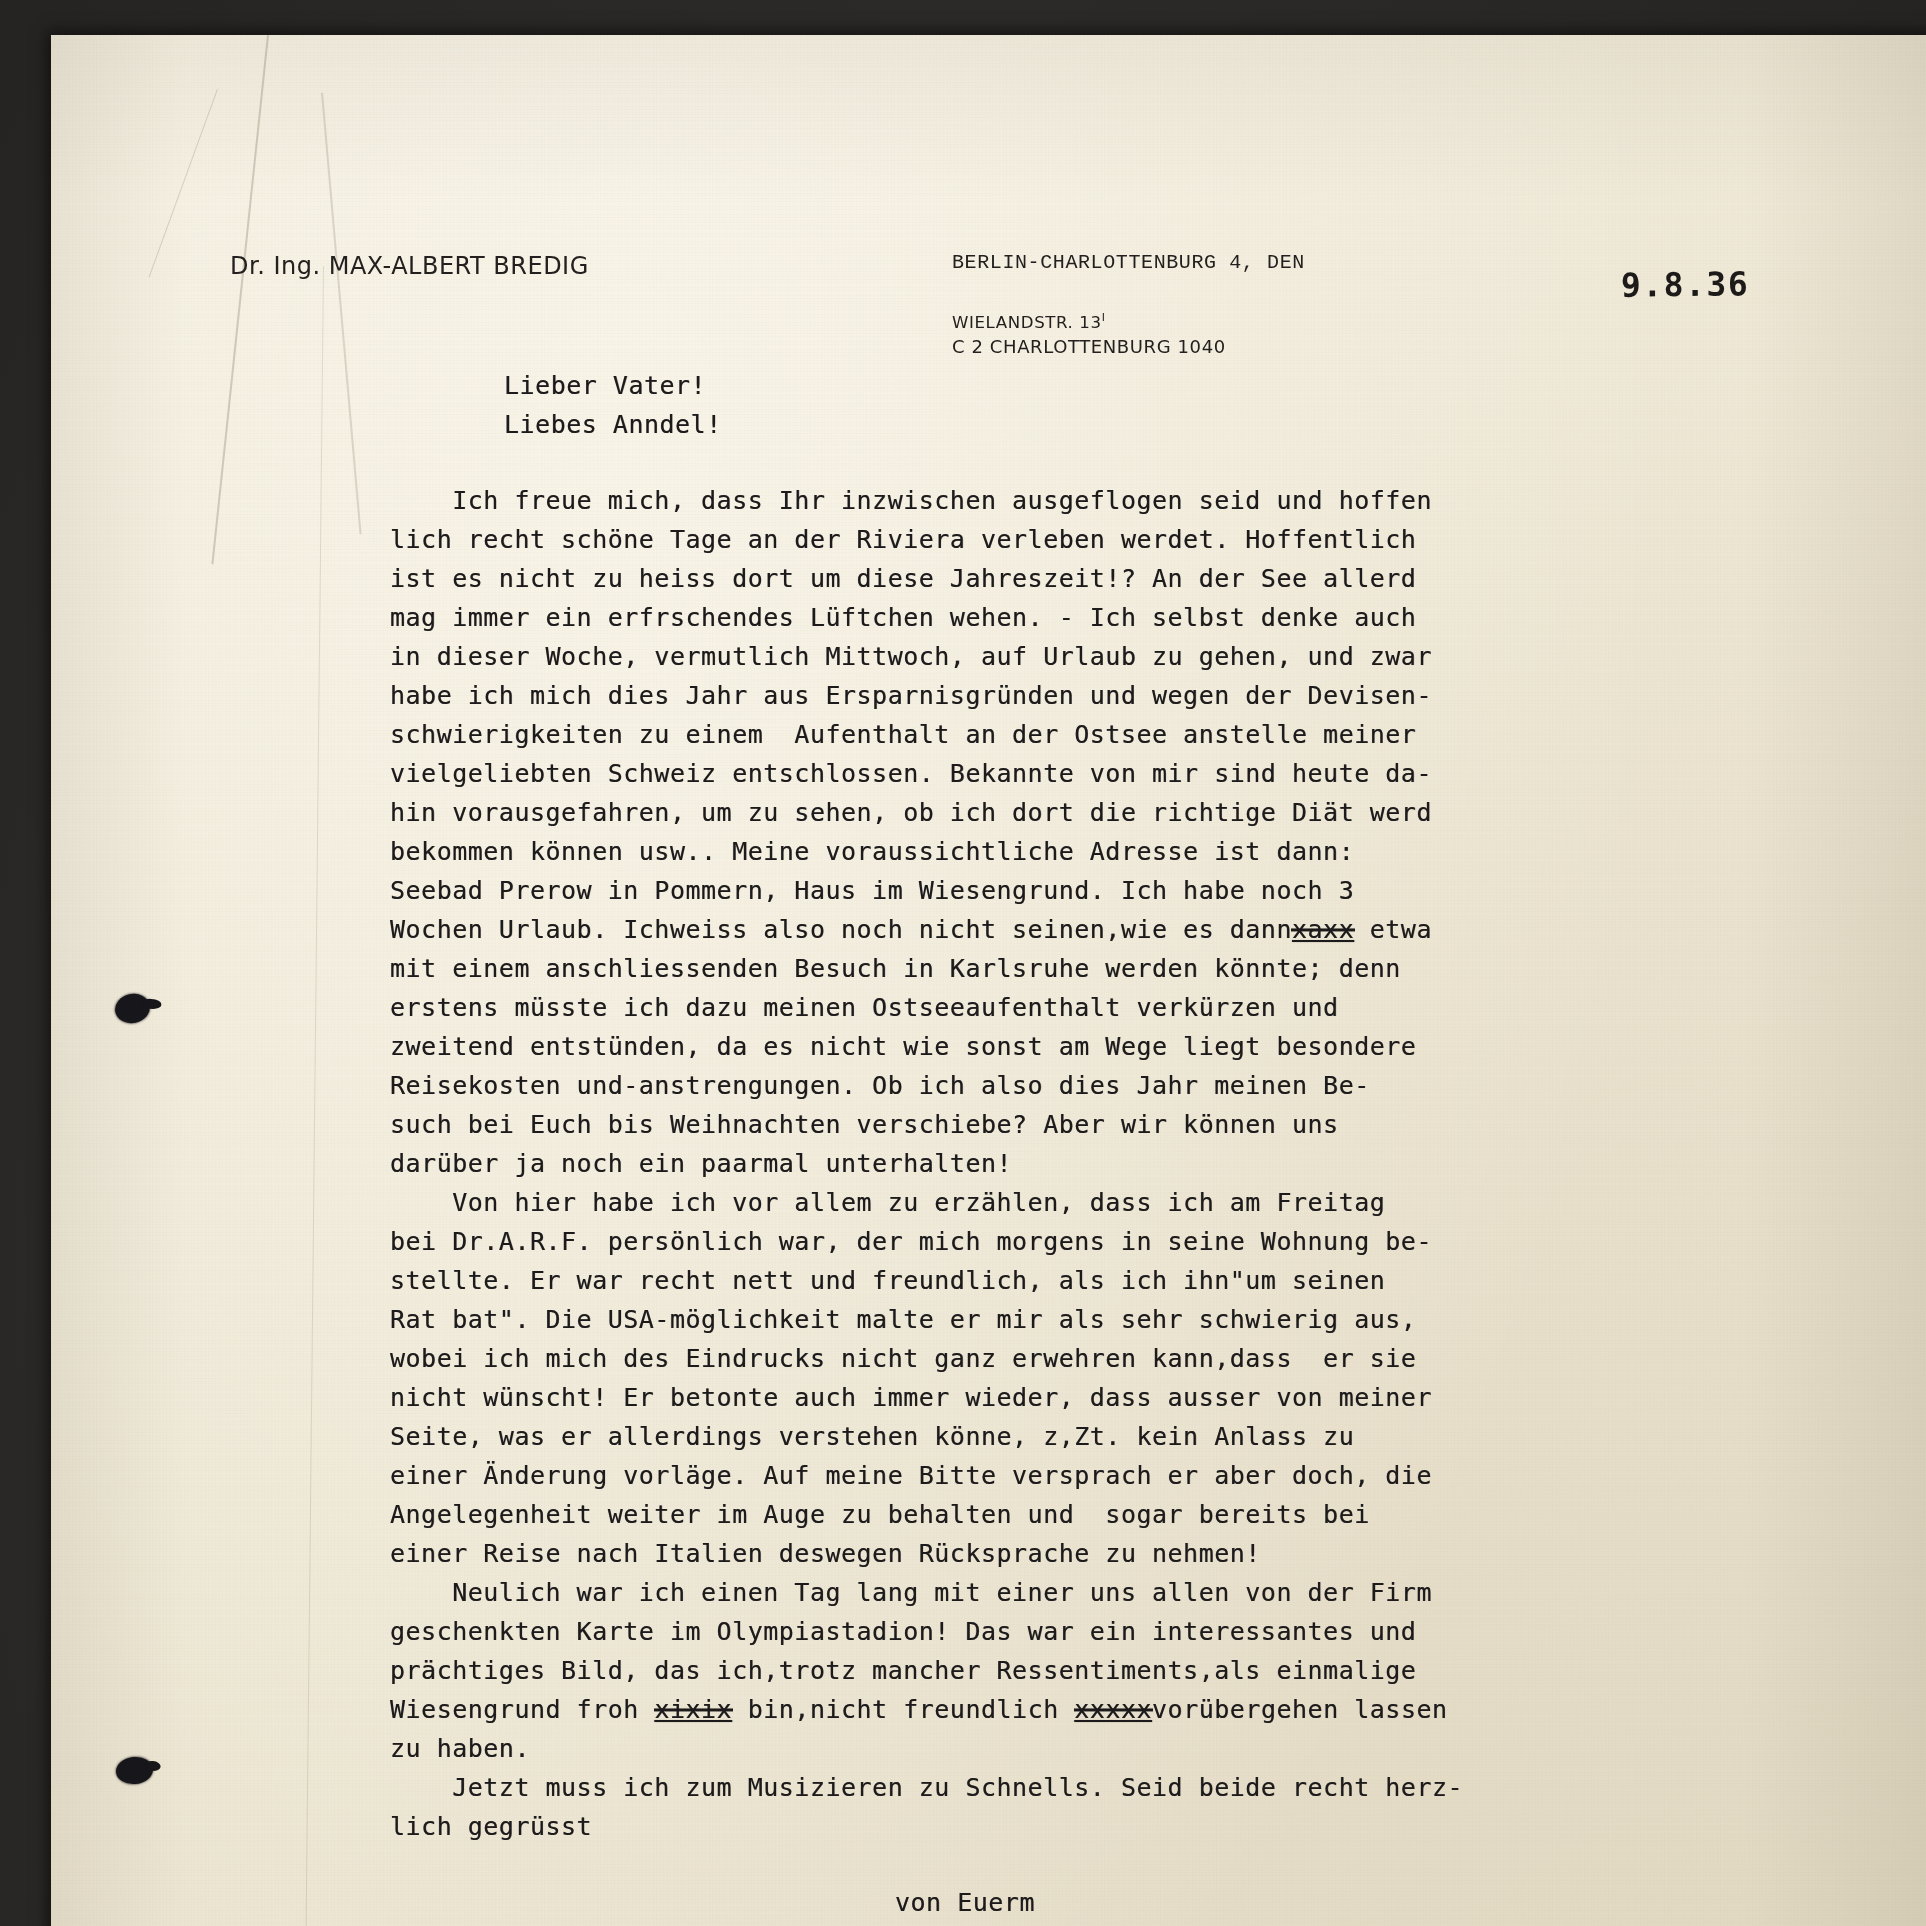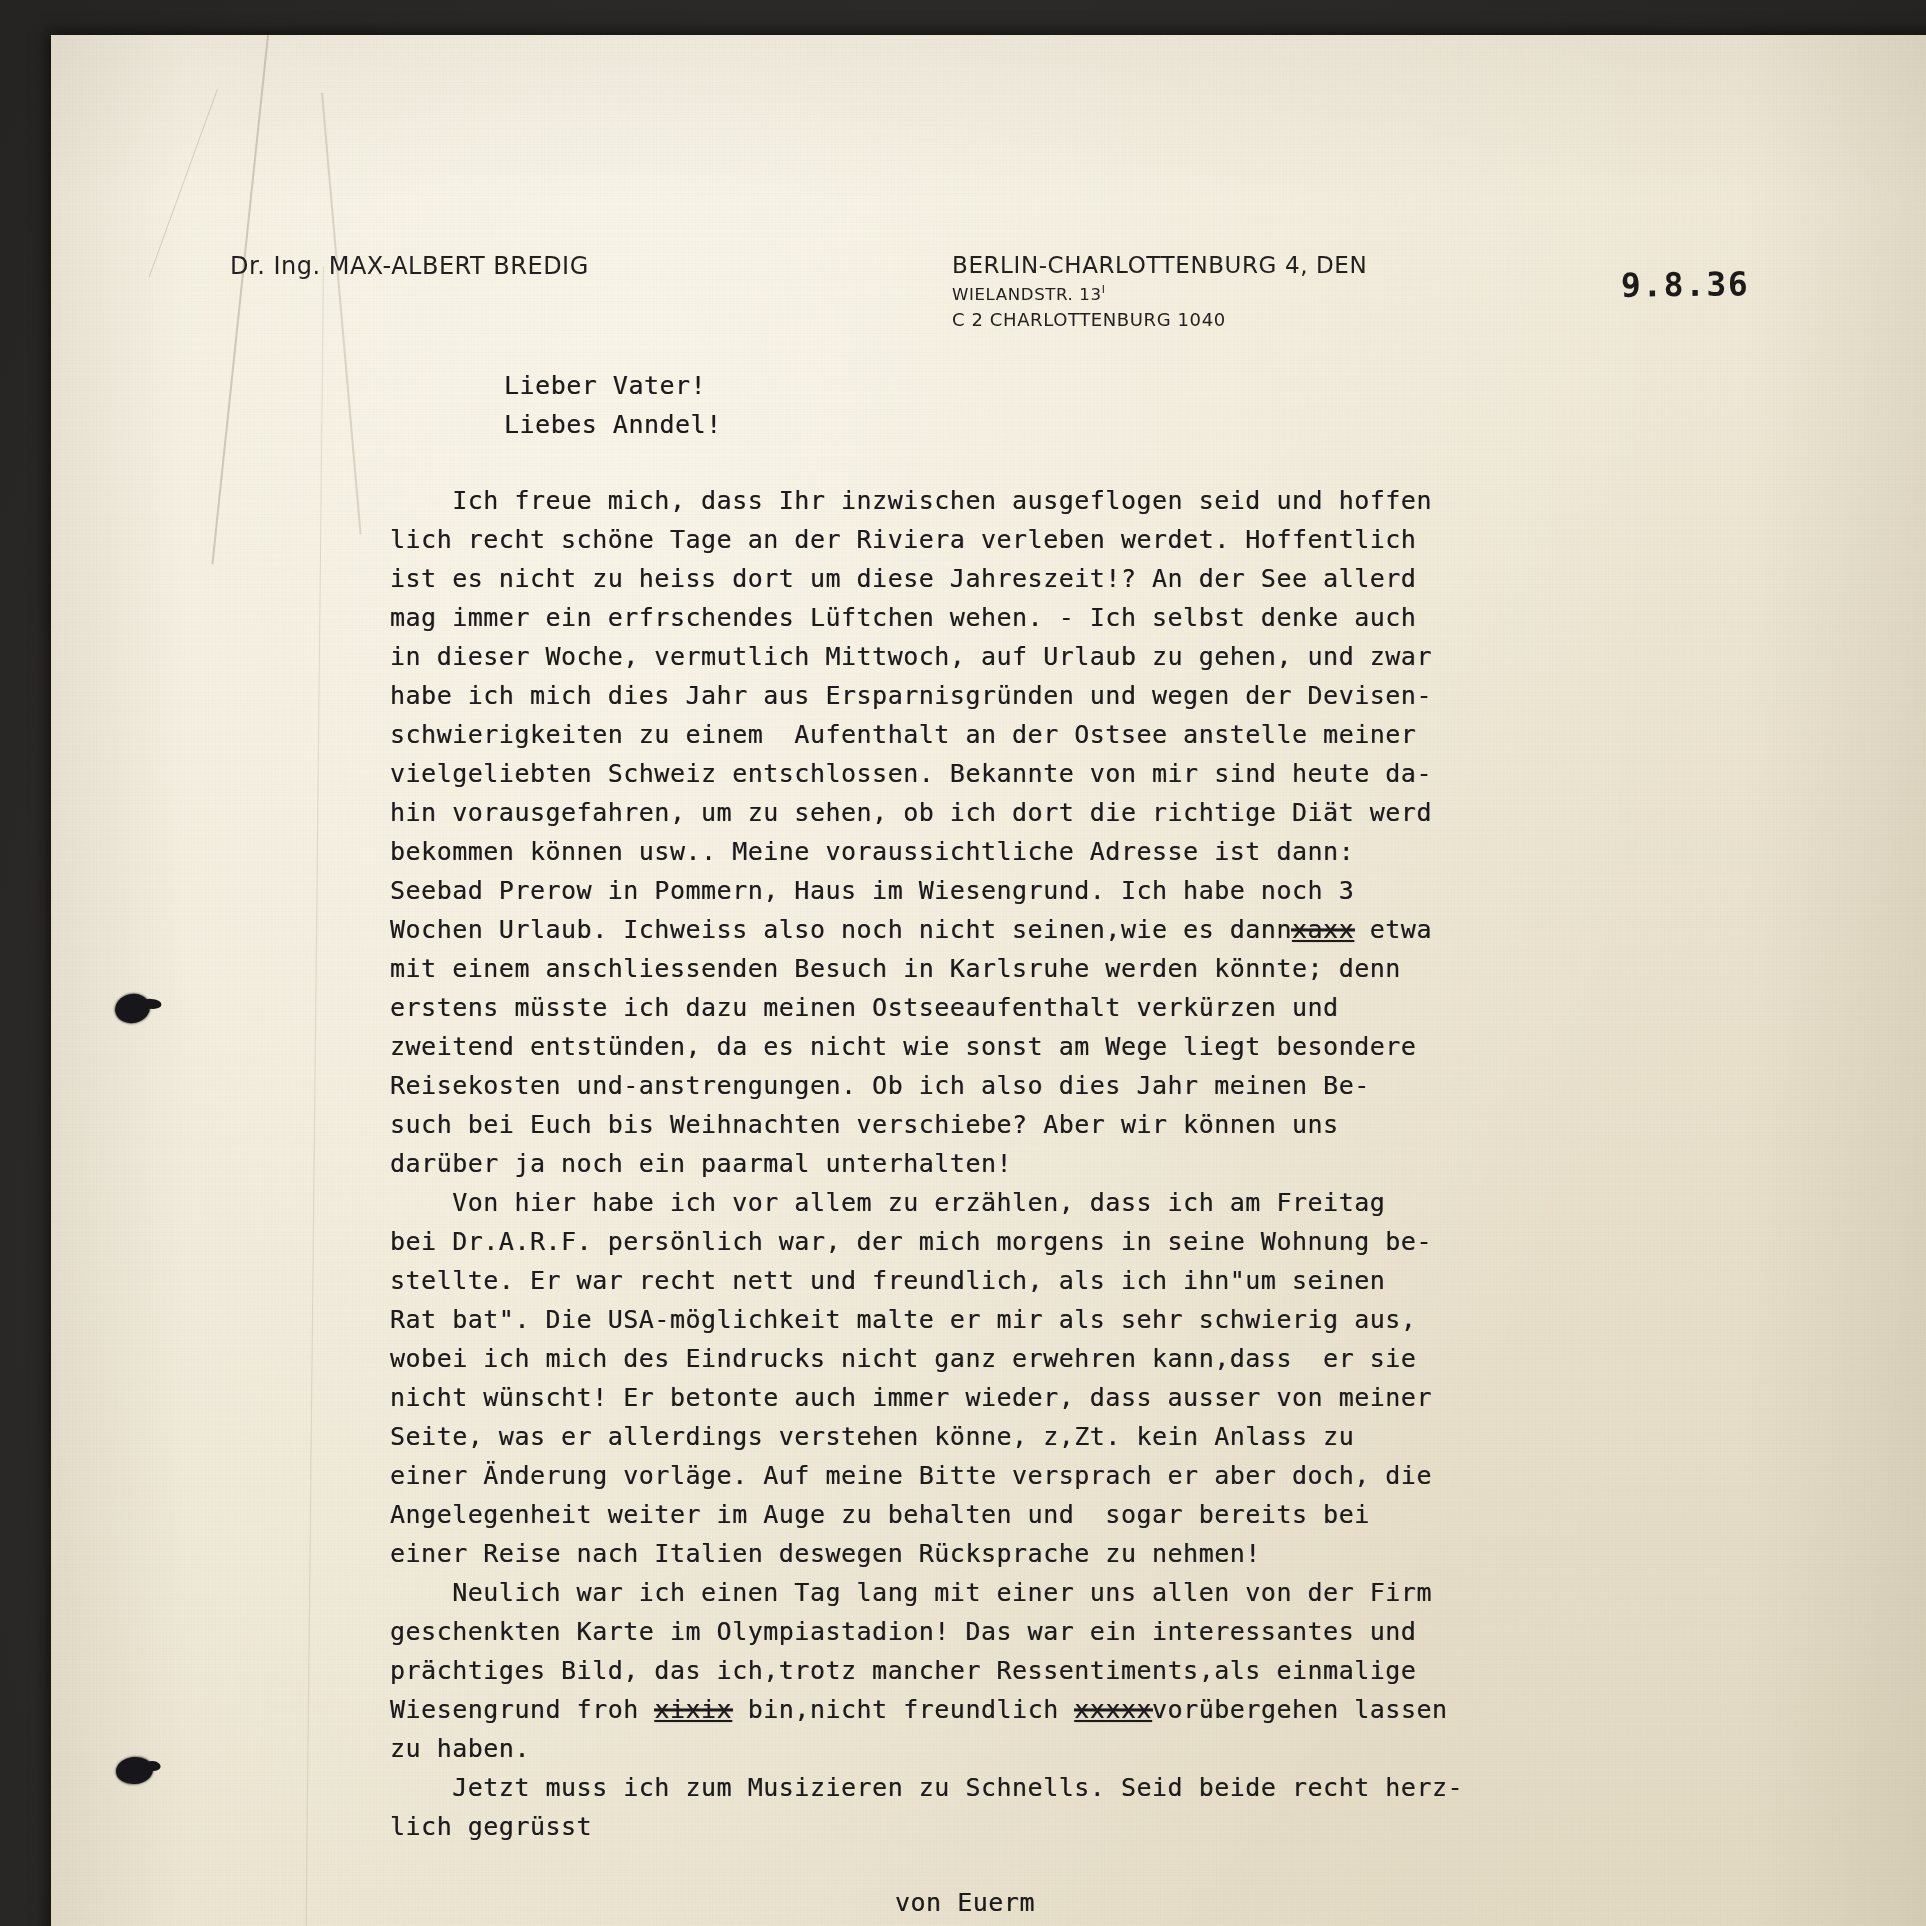--- a/index.html
+++ b/index.html
@@ -112,22 +112,22 @@
     text-align: right;
   }
   .lh-addr {
     position: absolute;
     left: 901px;
     top: 29px;
     font-family: "DejaVu Sans", sans-serif;
     color: #23201f;
     line-height: 1.44;
   }
-  .lh-addr .l1 { font-size: 23px; letter-spacing: 0.6px; }
-  .lh-addr .l2 { font-size: 16.6px; letter-spacing: 0.6px; }
+  .lh-addr .l1 { font-size: 20px; letter-spacing: 0.6px; font-family: Liberation Mono, monospace; }
+  .lh-addr .l2 { font-size: 16.6px; letter-spacing: 0.6px; margin-top: 32px; }
   .lh-addr .l3 { font-size: 18px; letter-spacing: 0.6px; }
   .lh-addr .sup { font-size: 10.8px; vertical-align: super; }
   #date {
     position: absolute;
     left: 1570px;
     top: 45px;
     font-family: "DejaVu Sans Mono", monospace;
     font-size: 33px;
     letter-spacing: 1.5px;
     color: #1d1b1a;

